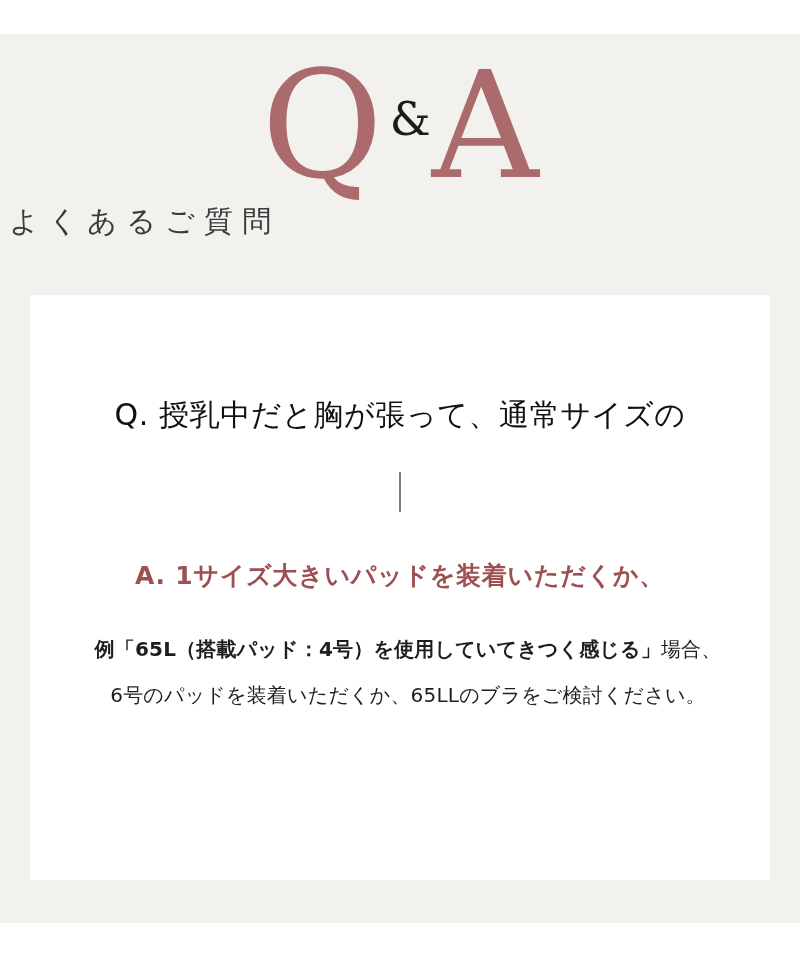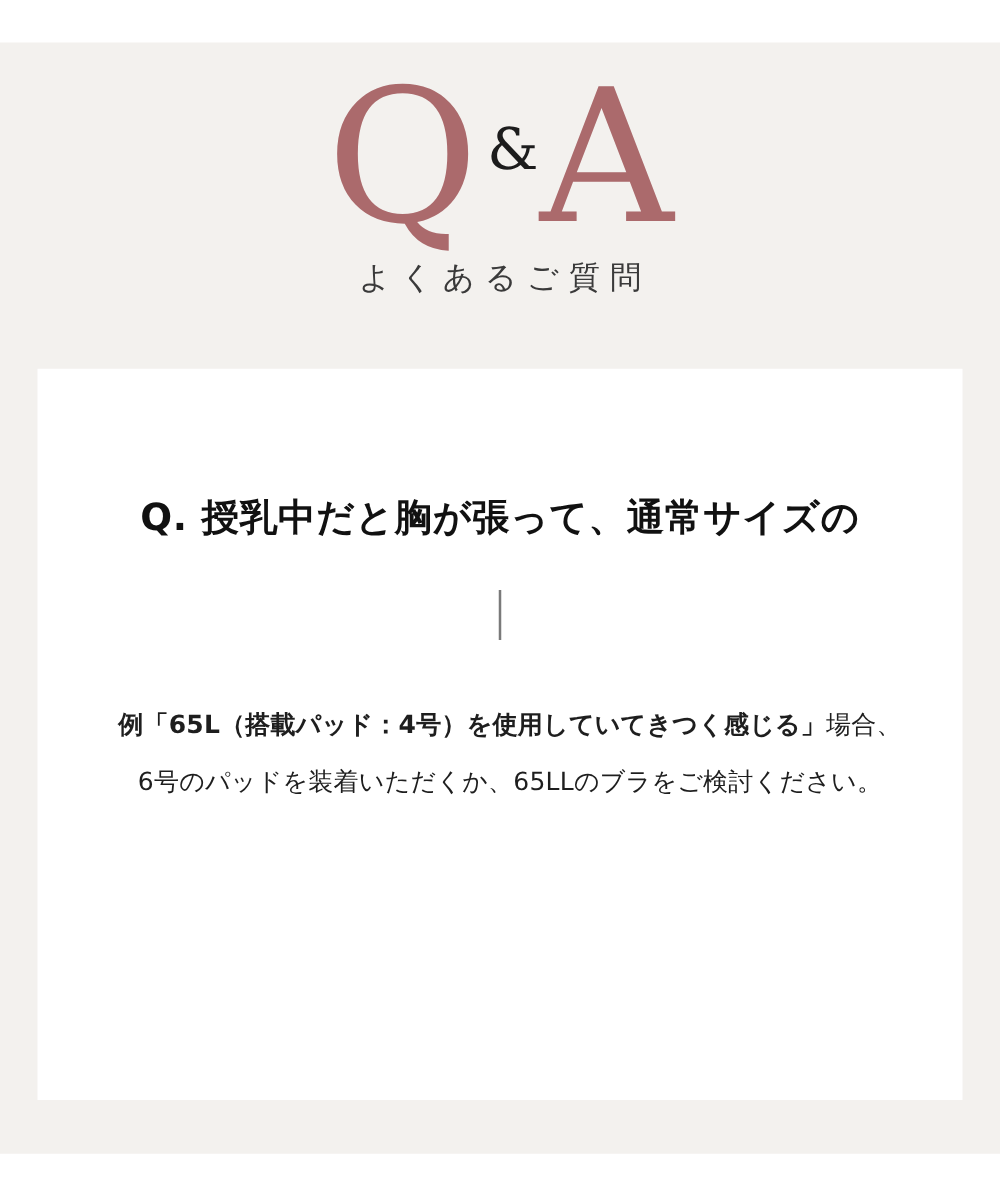--- a/index.html
+++ b/index.html
@@ -36,42 +36,41 @@
   .qa-logo .amp {
     font-size: 46px;
     color: #1c1c1c;
     margin: 0 5px 0 7px;
     transform: translateY(-42px);
     display: inline-block;
   }
   
   .qa-subtitle {
     margin-top: 4px;
-    text-align: center;
-    font-size: 25px;
+    font-size: 29px;
     font-weight: 400;
     color: #3a3a3a;
     letter-spacing: 0.32em;
     padding-left: 0.32em; 
     line-height: 35px;
   }
   
   .qa-card {
     width: 740px;
     height: 585px;
     margin: 56px auto 0 auto;
     background: #ffffff;
     box-sizing: border-box;
     text-align: center;
     padding-top: 95px;
   }
   .question {
     font-size: 30px;
     line-height: 50px;
-    font-weight: 700;
+    font-weight: 400;
     color: #111111;
     letter-spacing: 0.02em;
   }
   .divider-wrap {
     margin-top: 32px;
     height: 40px;
   }
   .divider-line {
     display: inline-block;
     width: 2px;
@@ -113,20 +112,21 @@
 
     <div class="question" style="color: rgb(17, 17, 17);">
       <div>Q. 授乳中だと胸が張って、通常サイズの</div>
     </div>
 
     <div class="divider-wrap">
       <span class="divider-line" style="background: rgb(122, 122, 122);"></span>
     </div>
 
     <div class="answer" style="color: rgb(157, 80, 82);">
+      <div>A. 1サイズ大きいパッドを装着いただくか、</div>
     </div>
 
     <div class="example">
       <div>
         <span class="ex-bold">例「65L（搭載パッド：4号）を使用していてきつく感じる」</span><span class="ex-regular">場合、</span>
       </div>
       <div class="ex-regular">6号のパッドを装着いただくか、65LLのブラをご検討ください。</div>
     </div>
 
   </div>

